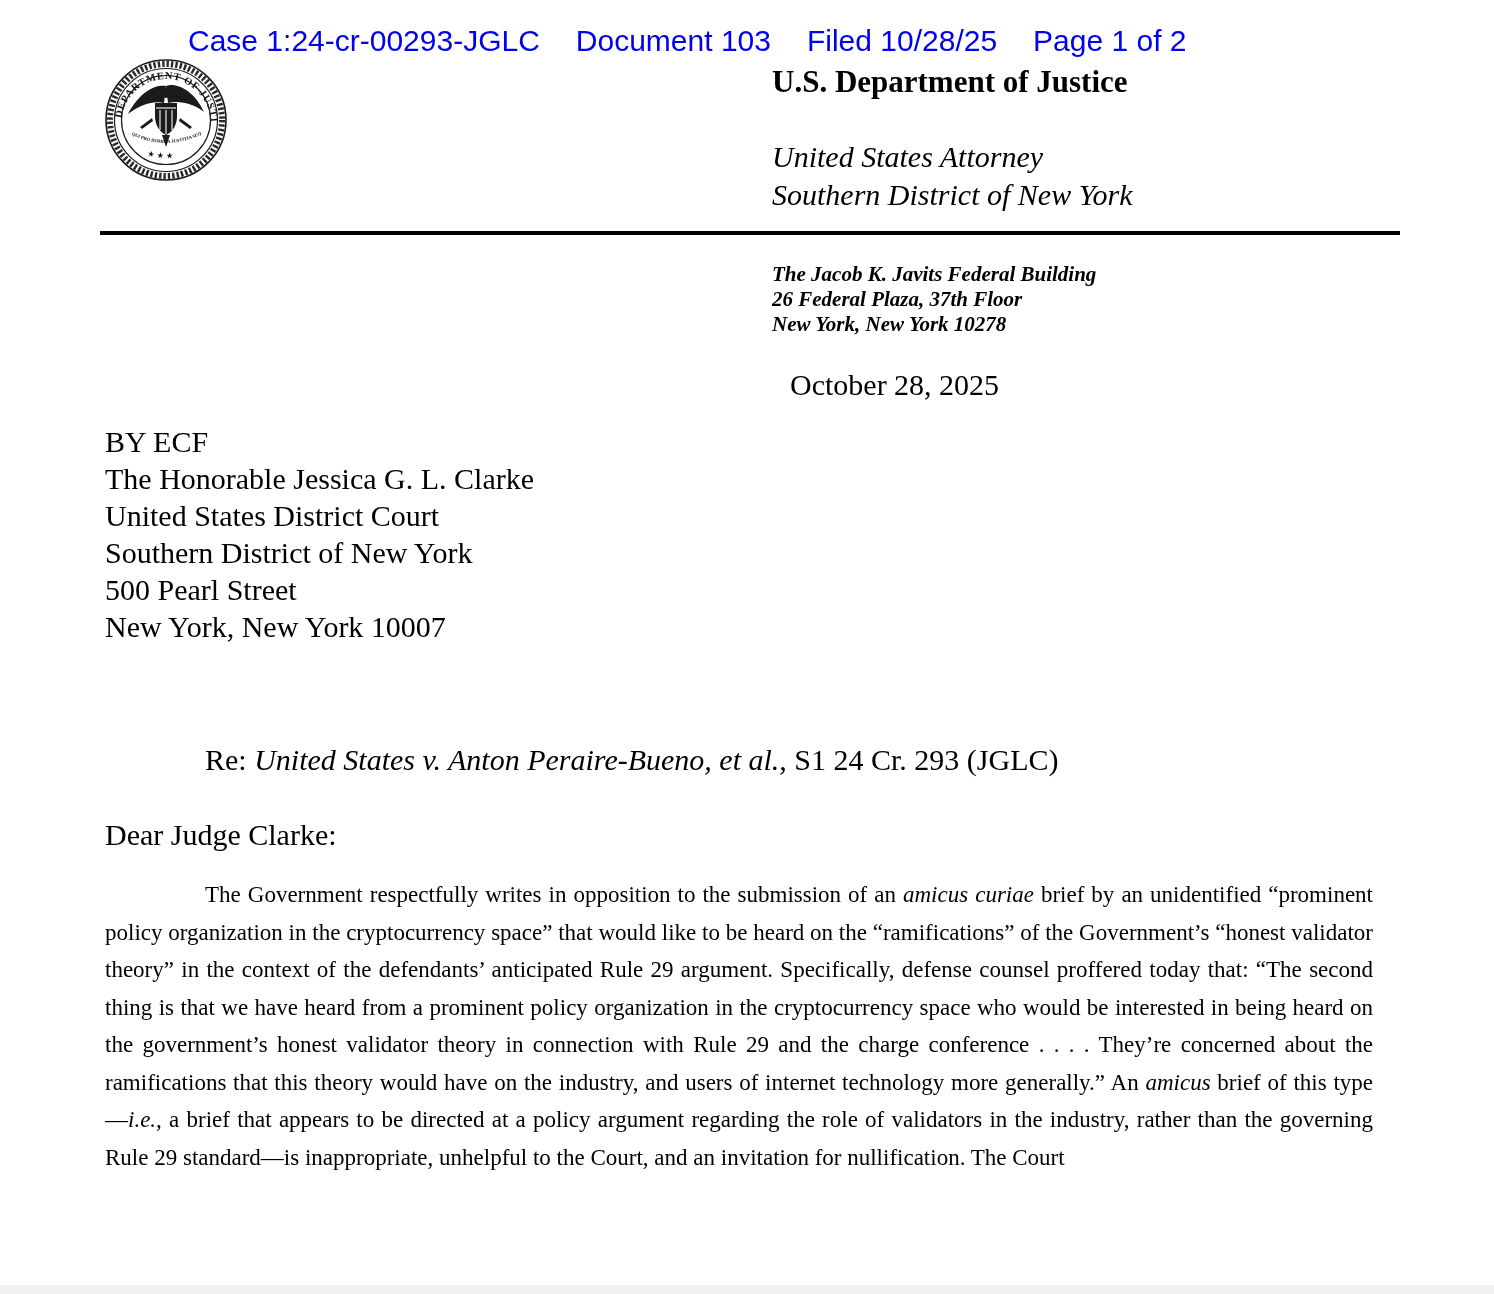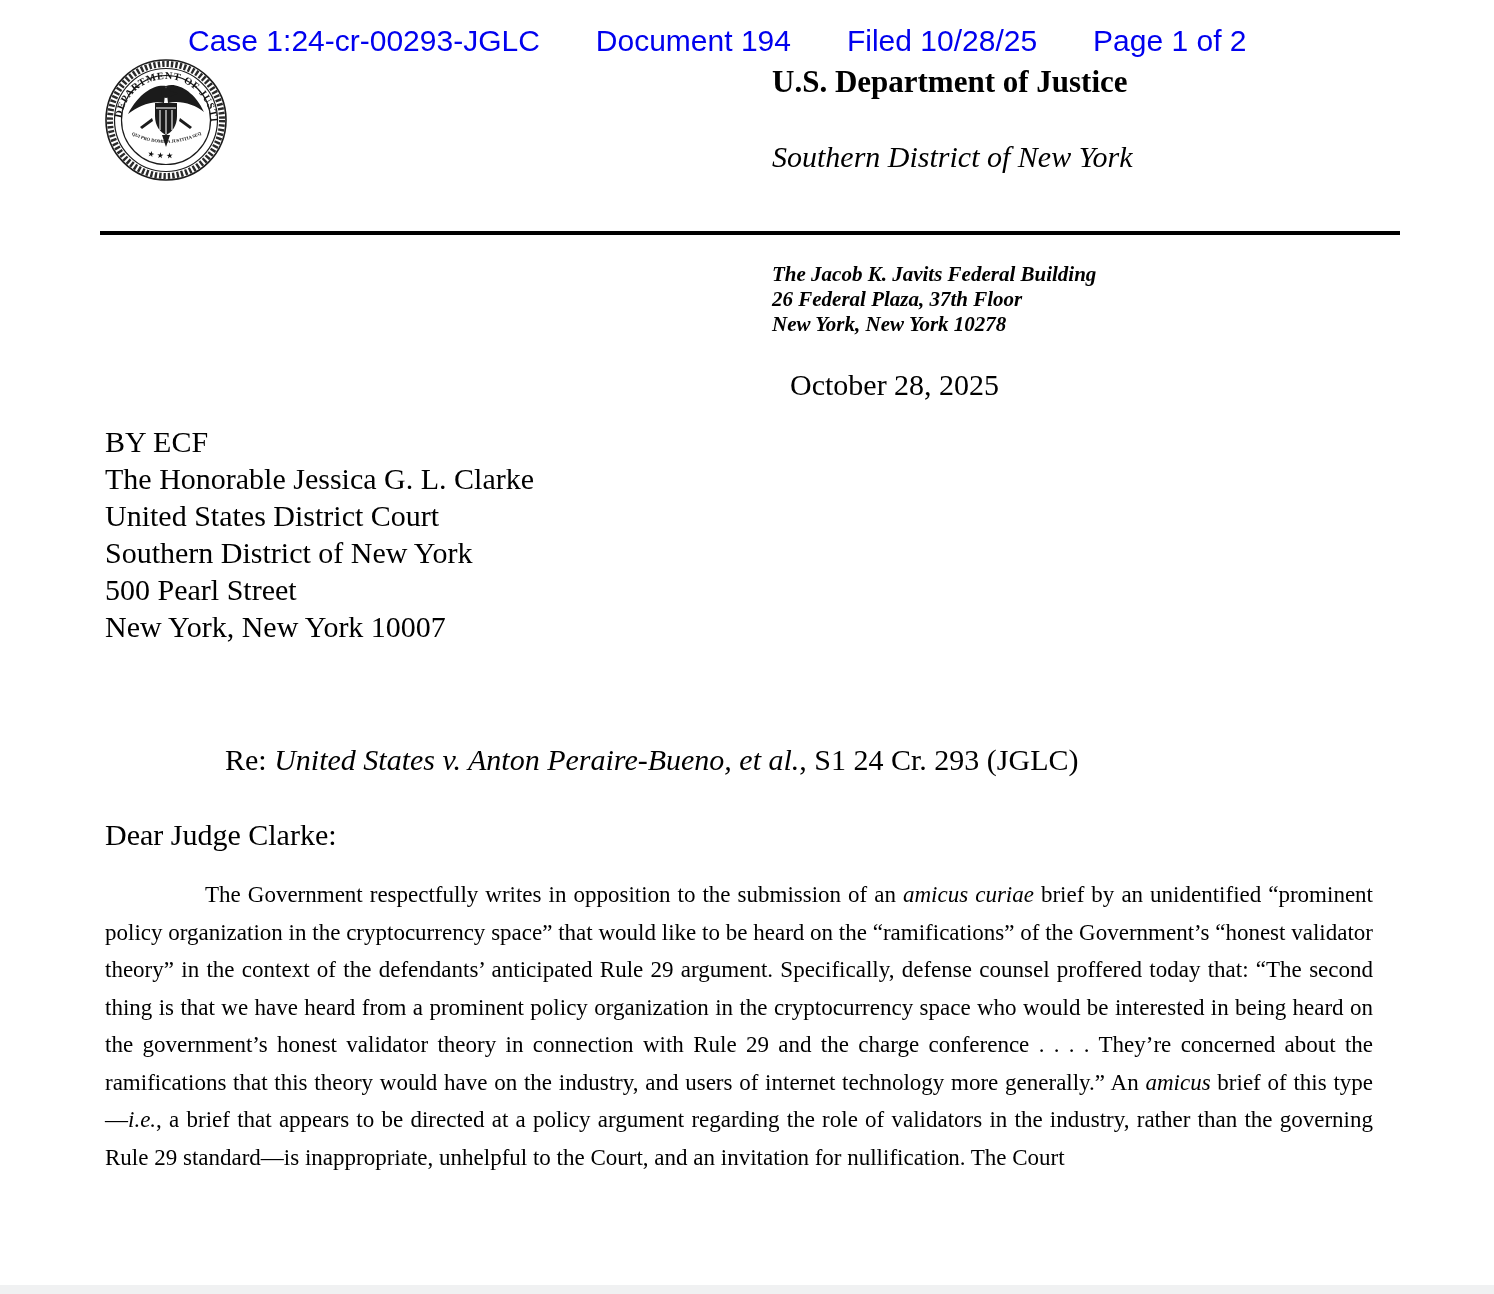--- a/index.html
+++ b/index.html
@@ -12,21 +12,21 @@
     font-family: "Liberation Serif", serif;
     color: #000000;
   }
 
   
   .stamp {
     position: absolute;
     left: 188px;
     top: 24px;
     display: flex;
-    gap: 56px;
+    gap: 36px;
     font-family: "Liberation Sans", sans-serif;
     font-size: 30px;
     white-space: nowrap;
   }
 
   
   .seal {
     position: absolute;
     left: 104px;
     top: 58px;
@@ -80,21 +80,20 @@
     top: 423px;
     font-size: 30px;
     line-height: 37px;
   }
 
   .re-line {
     position: absolute;
     left: 205px;
     top: 743px;
     font-size: 30px;
-    margin-left: 20px;
   }
 
   .salutation {
     position: absolute;
     left: 105px;
     top: 818px;
     font-size: 30px;
   }
 
   .body-par {
@@ -118,21 +117,21 @@
     background: #f0f1f2;
   }
 </style>
 </head>
 <body>
 
 <div class="page">
 
   <div class="stamp" style="color: rgb(1, 1, 238);">
     <span>Case 1:24-cr-00293-JGLC</span>
-    <span>Document 194</span>
+    <span>Document 103</span>
     <span>Filed 10/28/25</span>
     <span>Page 1 of 2</span>
   </div>
 
   <div class="seal">
     <svg viewBox="0 0 124 124" width="124" height="124" aria-hidden="true">
       <circle cx="62" cy="62" r="60" fill="#ffffff" stroke="#1b1b1b" stroke-width="1.6"></circle>
       <circle cx="62" cy="62" r="56" fill="none" stroke="#2a2a2a" stroke-width="6" stroke-dasharray="2.4,2"></circle>
       <circle cx="62" cy="62" r="51.5" fill="none" stroke="#1b1b1b" stroke-width="1.2"></circle>
       <circle cx="62" cy="62" r="44.5" fill="none" stroke="#1b1b1b" stroke-width="1.2"></circle>
@@ -166,20 +165,21 @@
       </text>
       <text font-family="DejaVu Sans, sans-serif" font-size="8" fill="#111111">
         <textPath href="#starArc" startOffset="14%">★  ★  ★</textPath>
       </text>
     </svg>
   </div>
 
   <div class="agency">U.S. Department of Justice</div>
 
   <div class="office">
+    <div>United States Attorney</div>
     <div>Southern District of New York</div>
   </div>
 
   <div class="rule"></div>
 
   <div class="addr">
     <div>The Jacob K. Javits Federal Building</div>
     <div>26 Federal Plaza, 37th Floor</div>
     <div>New York, New York 10278</div>
   </div>

